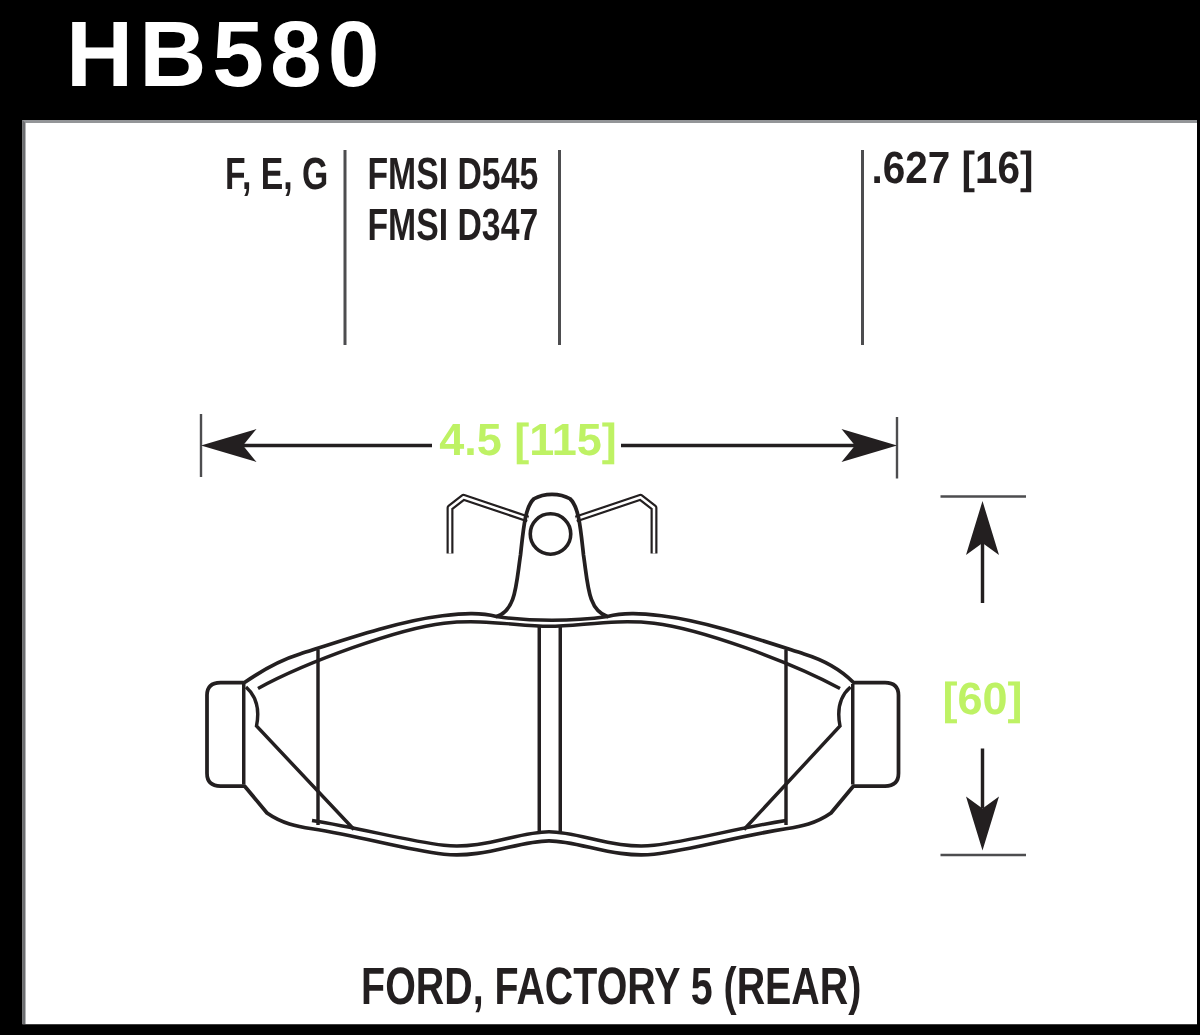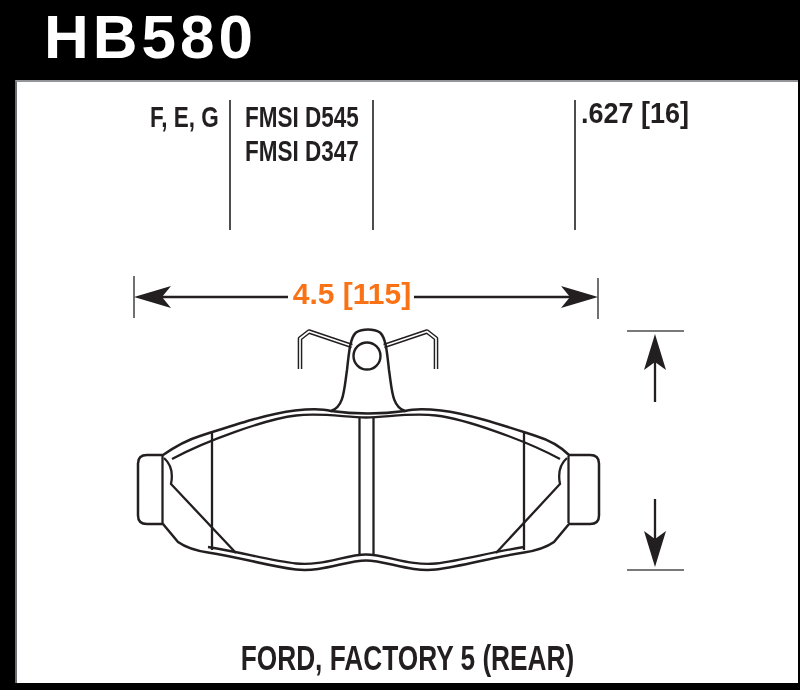--- a/index.html
+++ b/index.html
@@ -14,21 +14,21 @@
   }
   .part-number{
     position:absolute;left:44px;top:3px;color:#fff;font-weight:bold;
     font-size:62px;line-height:1.1;letter-spacing:4px;
   }
   .spec{position:absolute;color:#231f20;font-weight:bold;font-size:30px;line-height:1.1;white-space:nowrap;}
   .cond75{transform:scaleX(0.75);transform-origin:left center;}
   .cond90{transform:scaleX(0.90);transform-origin:left center;}
   .divider{position:absolute;top:100px;width:2px;height:130px;background:#4d4d4f;}
   .dim-label{
-    position:absolute;color:#f97316;font-weight:bold;font-size:30px;
+    position:absolute;color:#bef264;font-weight:bold;font-size:30px;
     line-height:1.1;text-align:center;white-space:nowrap;
   }
   .footer-app{
     position:absolute;left:15px;top:639px;width:785px;text-align:center;
     color:#231f20;font-weight:bold;font-size:35px;line-height:1.1;white-space:nowrap;
     transform:scaleX(0.75);transform-origin:center;
   }
   .footer-bar{position:absolute;left:0;top:683px;width:800px;height:7px;background:#000;}
   svg.diagram{position:absolute;left:0;top:0;}
 </style>
@@ -121,17 +121,18 @@
       <line x1="212" y1="433" x2="212" y2="550"></line>
       <line x1="524" y1="433" x2="524" y2="550"></line>
       <line x1="359.5" y1="417" x2="359.5" y2="556"></line>
       <line x1="373.5" y1="417" x2="373.5" y2="556"></line>
 
       <circle cx="367" cy="356" r="13.5" stroke-width="2.4"></circle>
     </g>
   </svg>
 
   <div class="dim-label" style="left:290px;top:277px;width:124px;">4.5 [115]</div>
+  <div class="dim-label" style="left:613px;top:450px;width:84px;">[60]</div>
 
   <div class="footer-app">FORD, FACTORY 5 (REAR)</div>
   <div class="footer-bar"></div>
 
 </div>
 
 </body></html>

